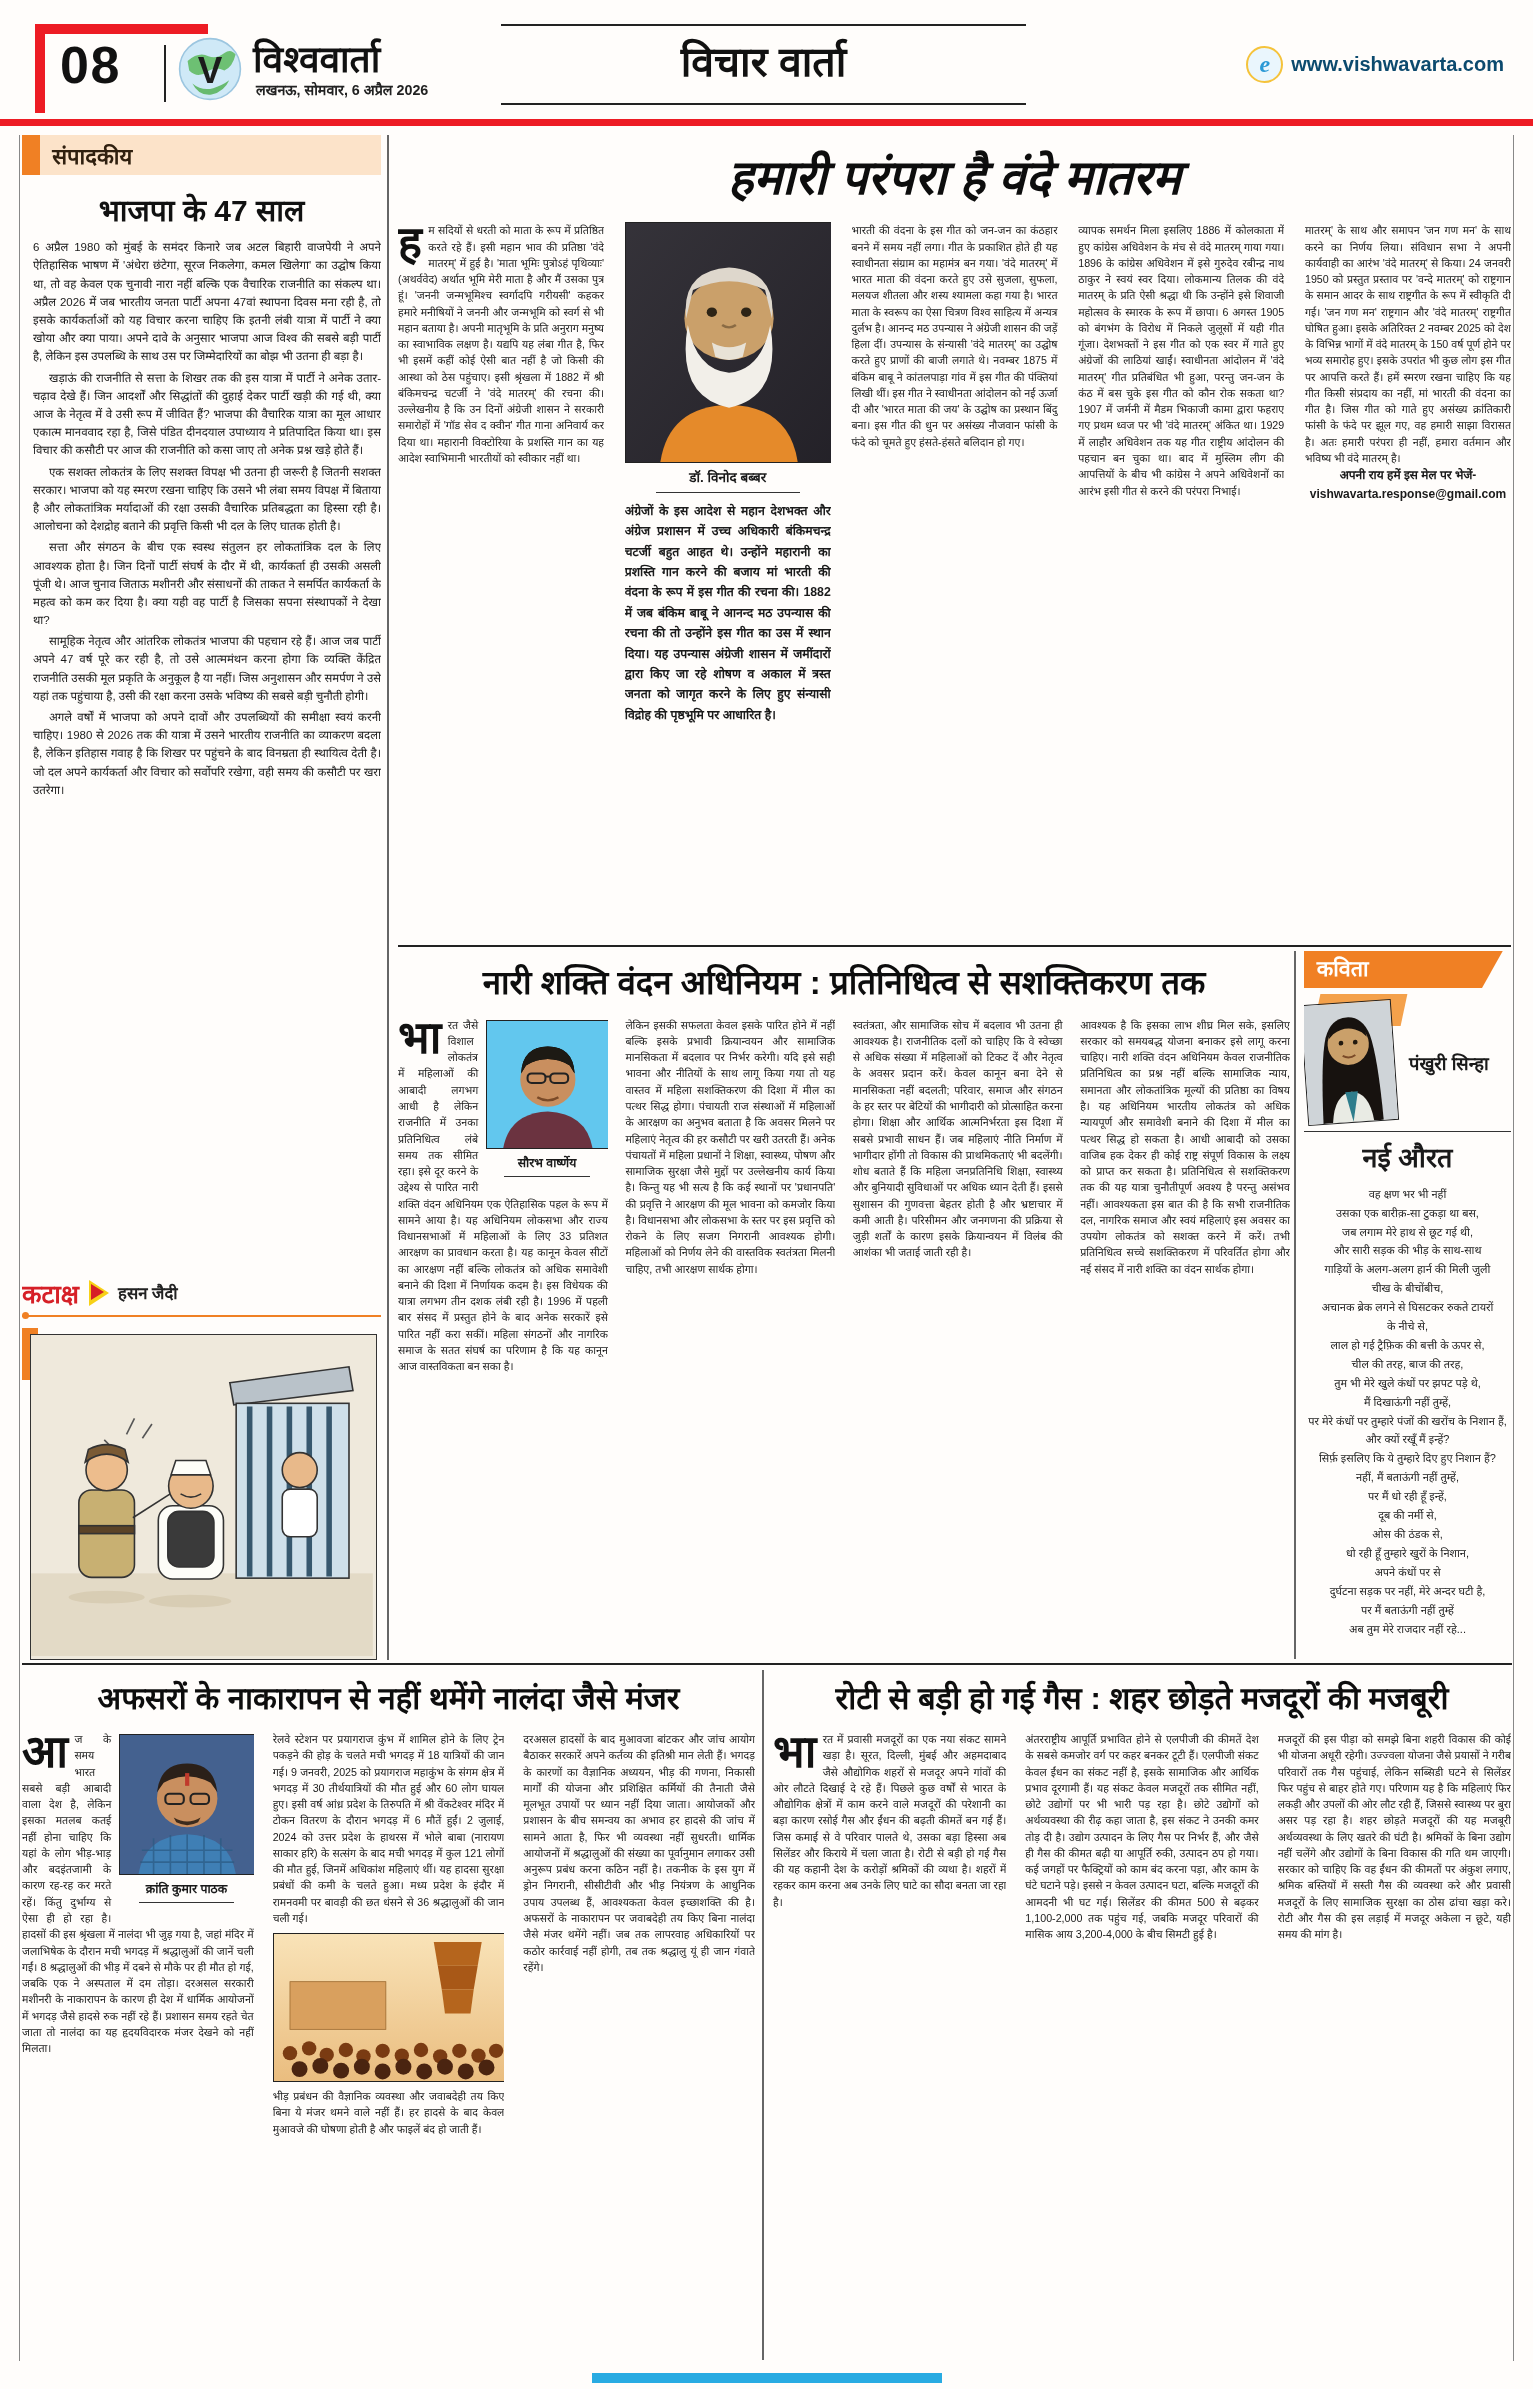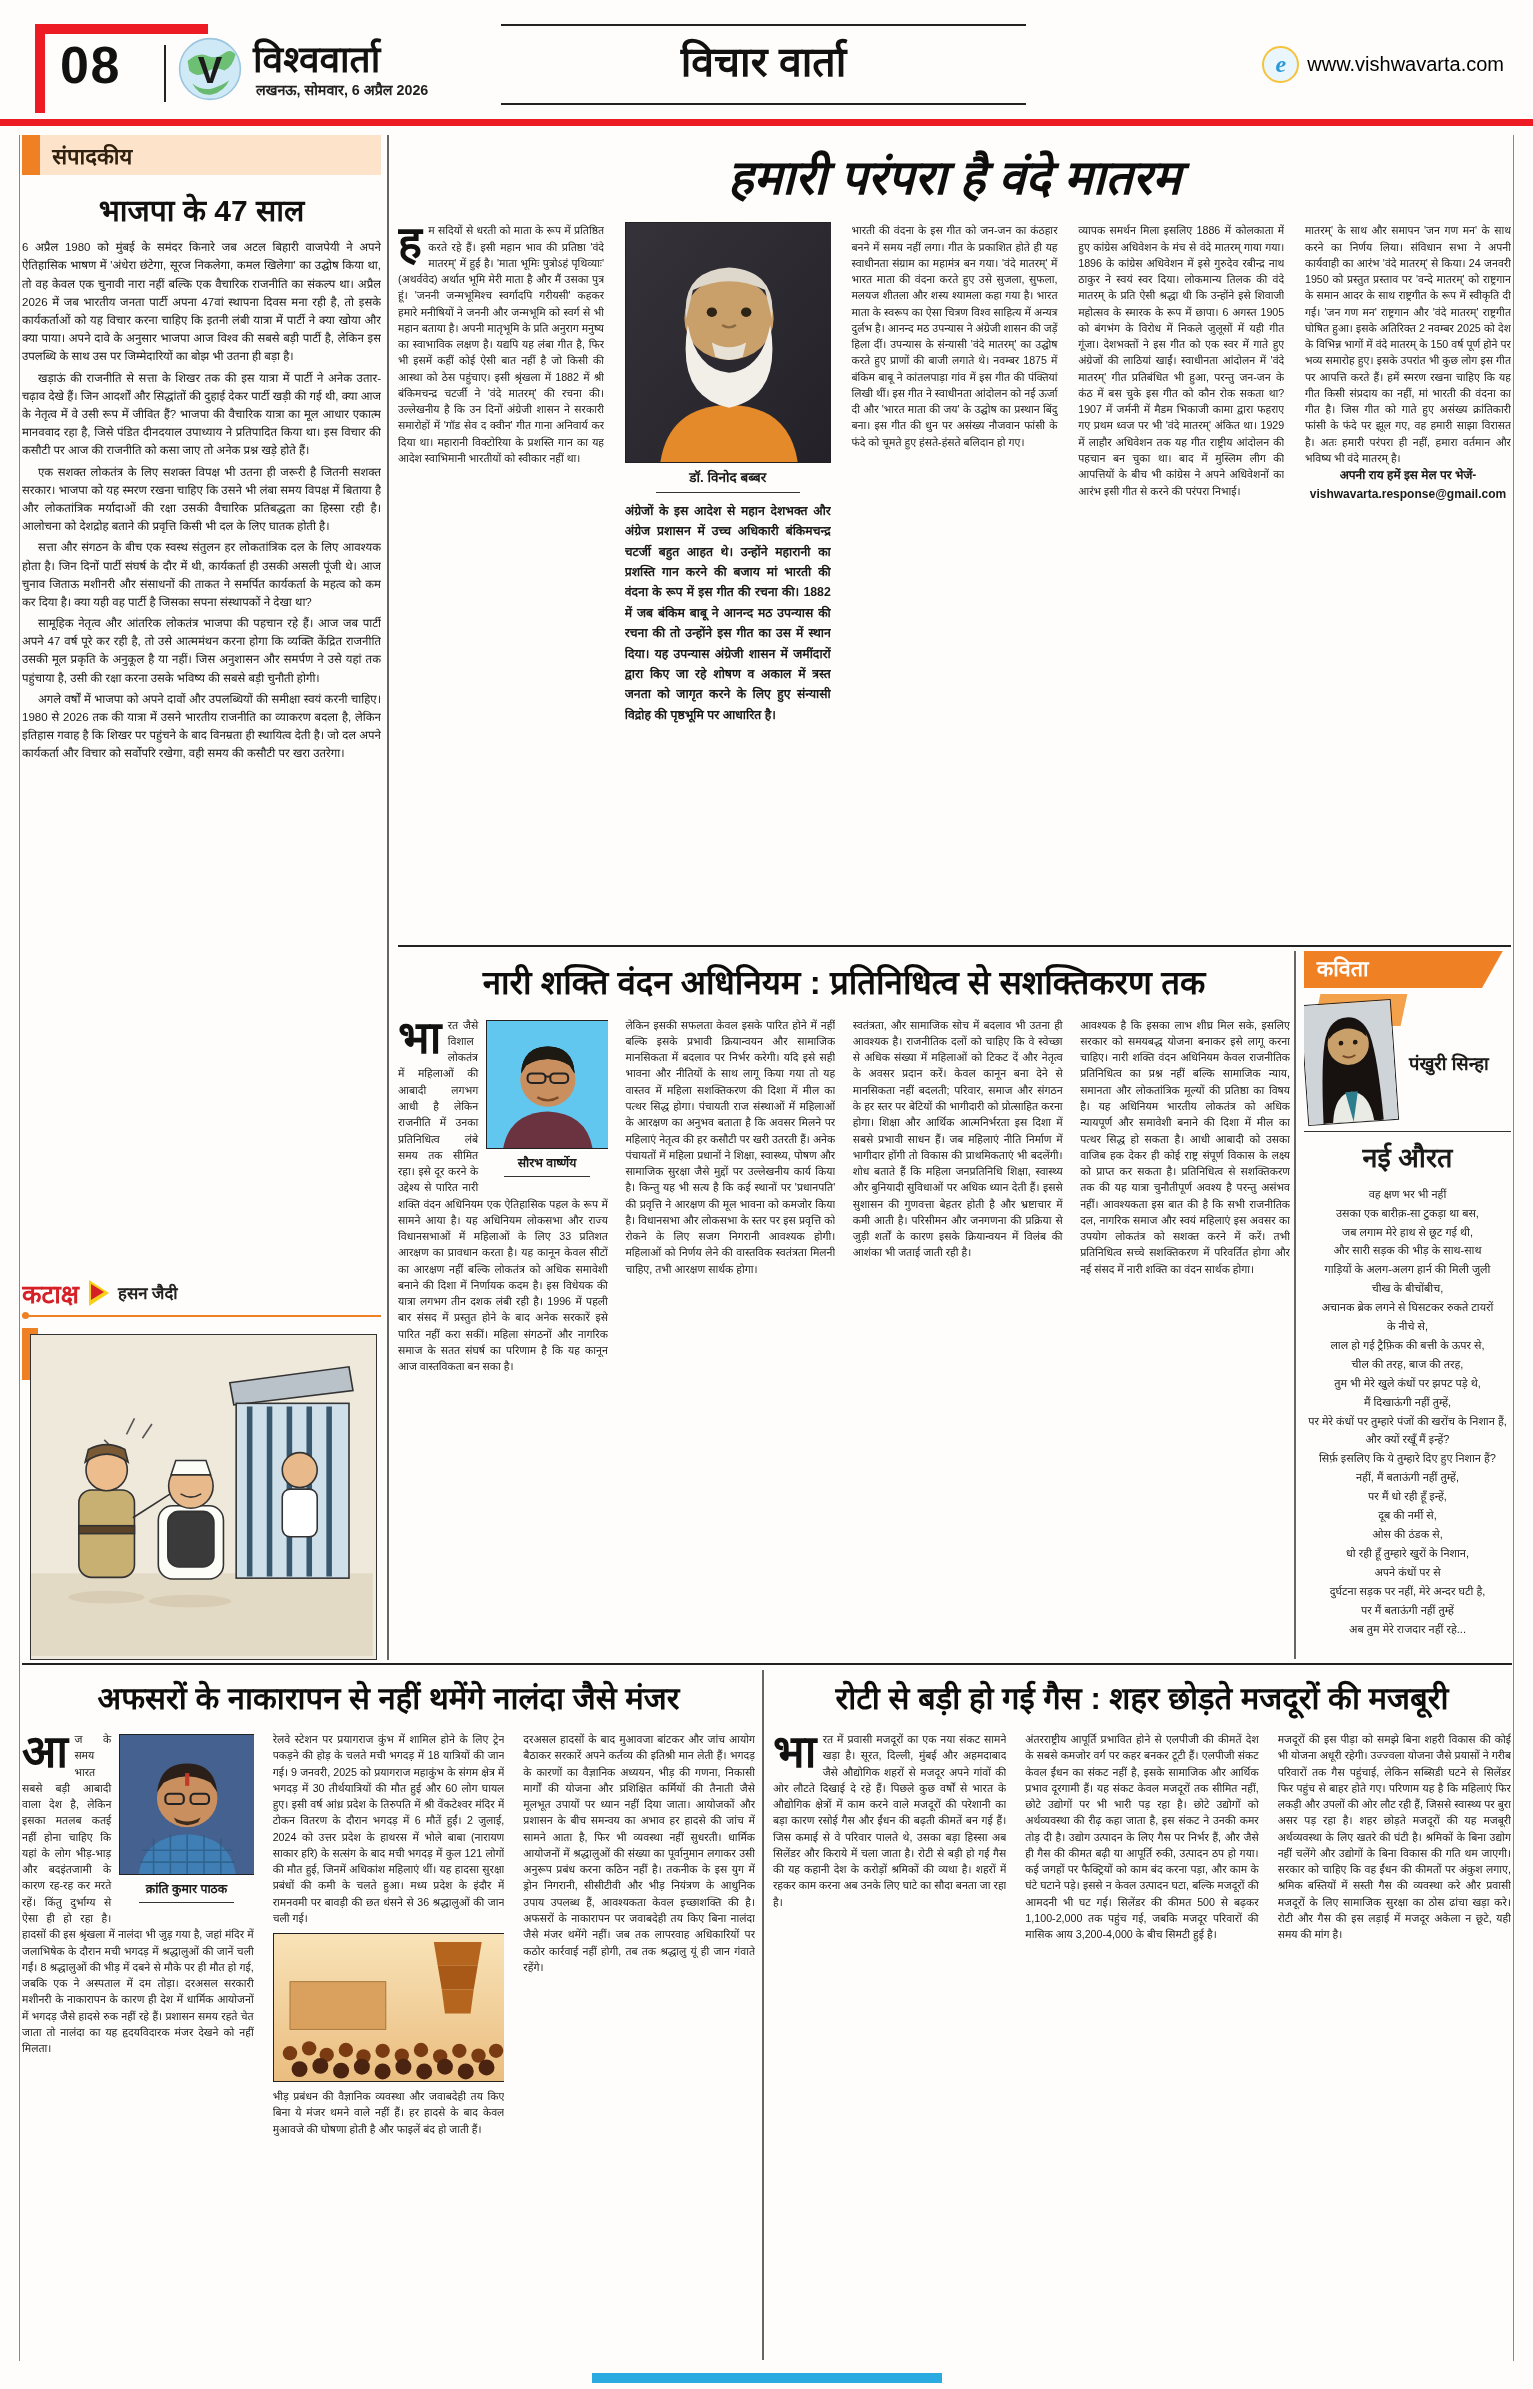--- a/index.html
+++ b/index.html
@@ -14,33 +14,33 @@
   .globe{left:178px;top:37px;}
   .paper-name{left:253px;top:32px;font-size:37px;font-weight:800;color:#111;}
   .dateline{left:256px;top:80px;font-size:14.3px;font-weight:700;color:#222;}
   .ct-rule{height:1.6px;background:#222;}
   .ct-rule.top{left:501px;top:24px;width:525px;}
   .ct-rule.bot{left:501px;top:103px;width:525px;}
   .center-title{left:501px;top:32px;width:525px;text-align:center;font-size:41px;font-weight:800;color:#111;}
   .site{right:29px;top:46px;display:flex;align-items:center;gap:8px;}
   .e-icon{display:inline-flex;align-items:center;justify-content:center;width:33px;height:33px;border-radius:50%;
           border:2.4px solid #f5c33b;color:#2b99d6;font:italic 800 24px "Liberation Serif",serif;background:#eaf6fd;}
-  .site-url{font-size:20px;font-weight:400;color:#000000;}
+  .site-url{font-size:20px;font-weight:700;color:#0c4a6e;}
   .red-rule{left:0;top:119px;width:1533px;height:7.2px;background:#ed1c24;}
   
   .vrule{background:#666;width:1.6px;}
   .hrule{background:#222;height:1.6px;}
   .edge{background:#888;width:0.8px;}
   
   .editorial{left:22px;top:135px;width:359px;height:1525px;display:flex;flex-direction:column;overflow:hidden;}
   .ed-bar{display:flex;align-items:center;background:#fce3c9;height:40px;position:relative;}
   .ed-bar .blk{width:17.5px;height:40px;background:#f08024;margin-right:12.7px;}
   .ed-label{font-size:22px;font-weight:800;color:#30200f;}
   .ed-head{text-align:center;font-size:30px;font-weight:800;margin:14.3px 0 8px;color:#111;}
-  .ed-body{font-size:11.5px;line-height:1.58;text-align:justify;}
+  .ed-body{font-size:11.5px;line-height:1.58;text-align:justify;margin-left:11px;}
   .ed-body p{margin:0 0 3.2px;text-indent:16px;}
   .ed-body p:first-child{text-indent:0;}
   
   .kataksha{margin-top:auto;}
   .kt-row{display:flex;align-items:center;gap:9.5px;}
   .kt-label{font-size:25.4px;font-weight:800;color:#d62027;}
   .kt-arrow{position:relative;width:0;height:0;border-top:13.5px solid transparent;border-bottom:13.5px solid transparent;border-left:20.7px solid #f7d117;}
   .kt-arrow::after{content:"";position:absolute;left:-17.5px;top:-8.7px;border-top:8.7px solid transparent;border-bottom:8.7px solid transparent;border-left:13.5px solid #d62027;}
   .kt-byline{font-size:16.7px;font-weight:800;color:#222;}
   .kt-rule{border-bottom:2.4px solid #f08024;position:relative;margin:4.8px 0 11px;}

